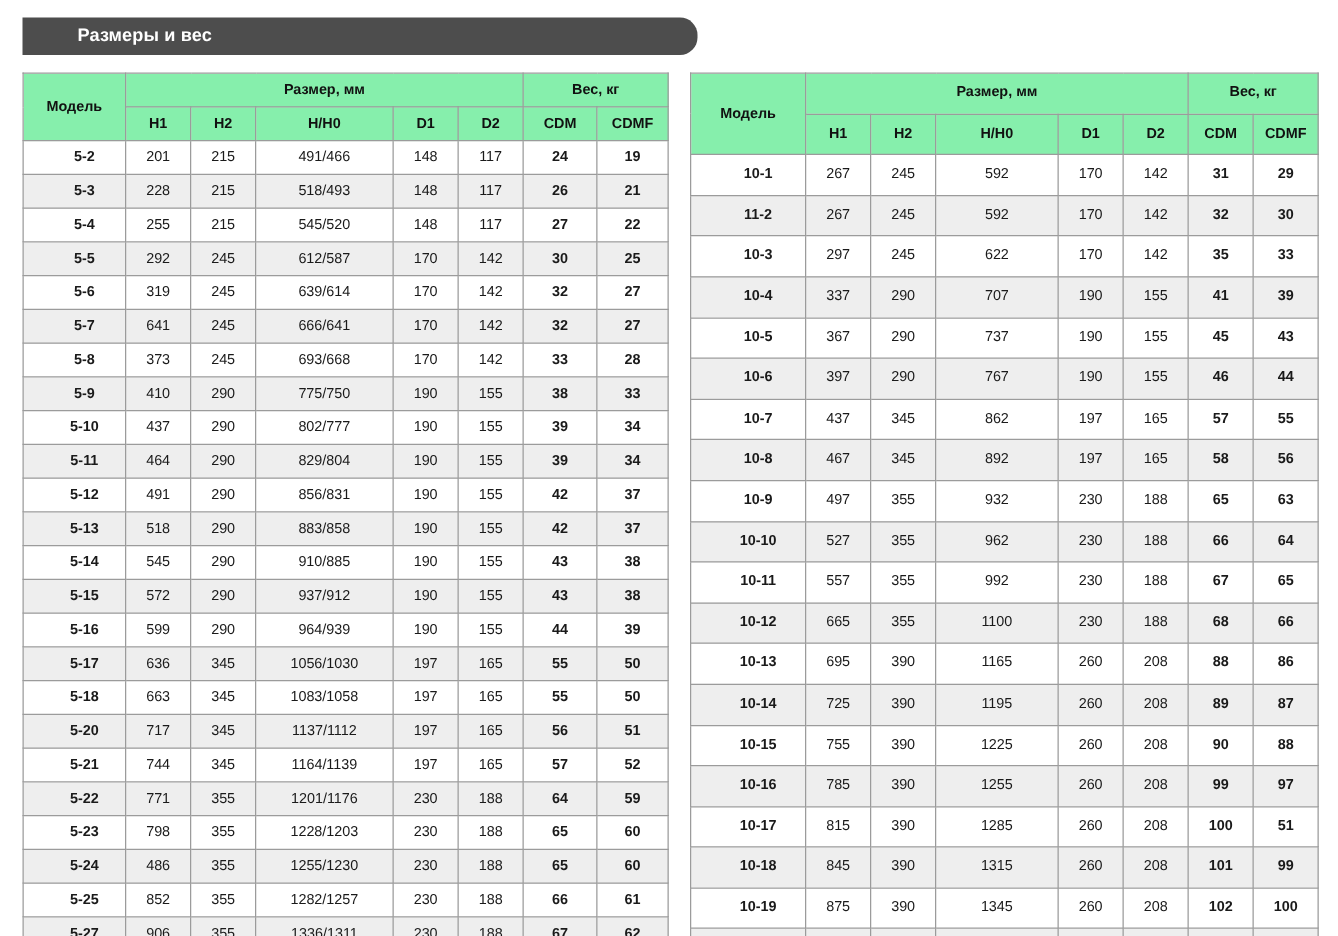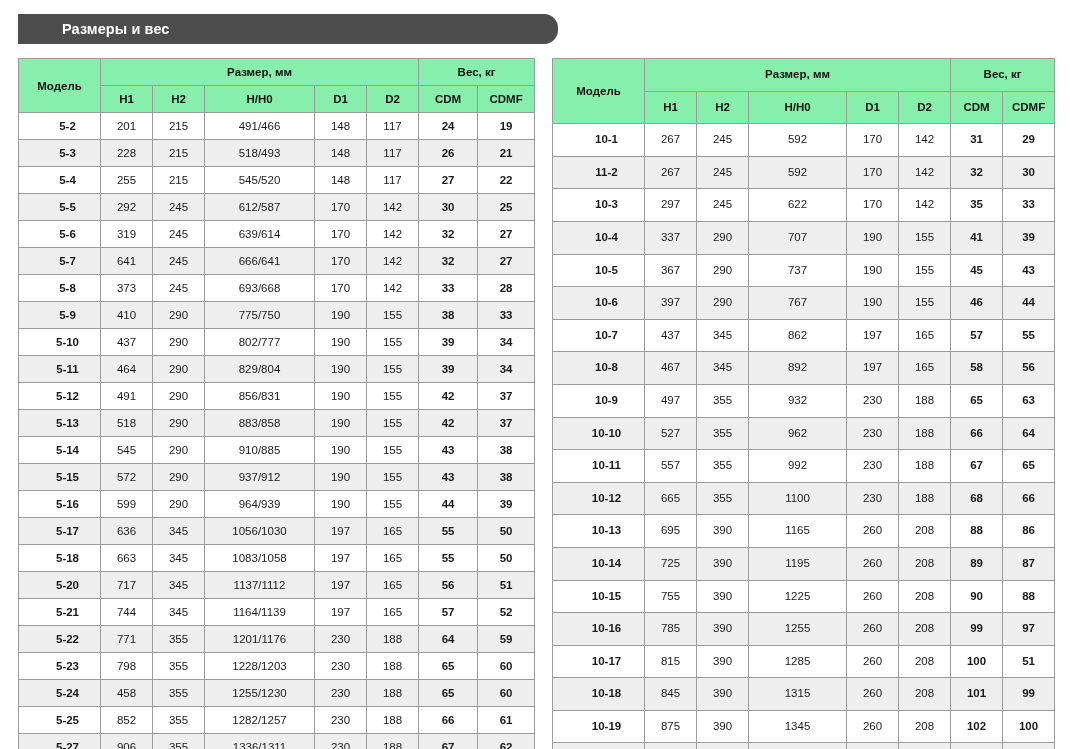--- a/index.html
+++ b/index.html
@@ -357,21 +357,21 @@
             <td>798</td>
             <td>355</td>
             <td>1228/1203</td>
             <td>230</td>
             <td>188</td>
             <td class="w">65</td>
             <td class="w">60</td>
           </tr>
           <tr>
             <td class="model">5-24</td>
-            <td>458</td>
+            <td>486</td>
             <td>355</td>
             <td>1255/1230</td>
             <td>230</td>
             <td>188</td>
             <td class="w">65</td>
             <td class="w">60</td>
           </tr>
           <tr>
             <td class="model">5-25</td>
             <td>852</td>

